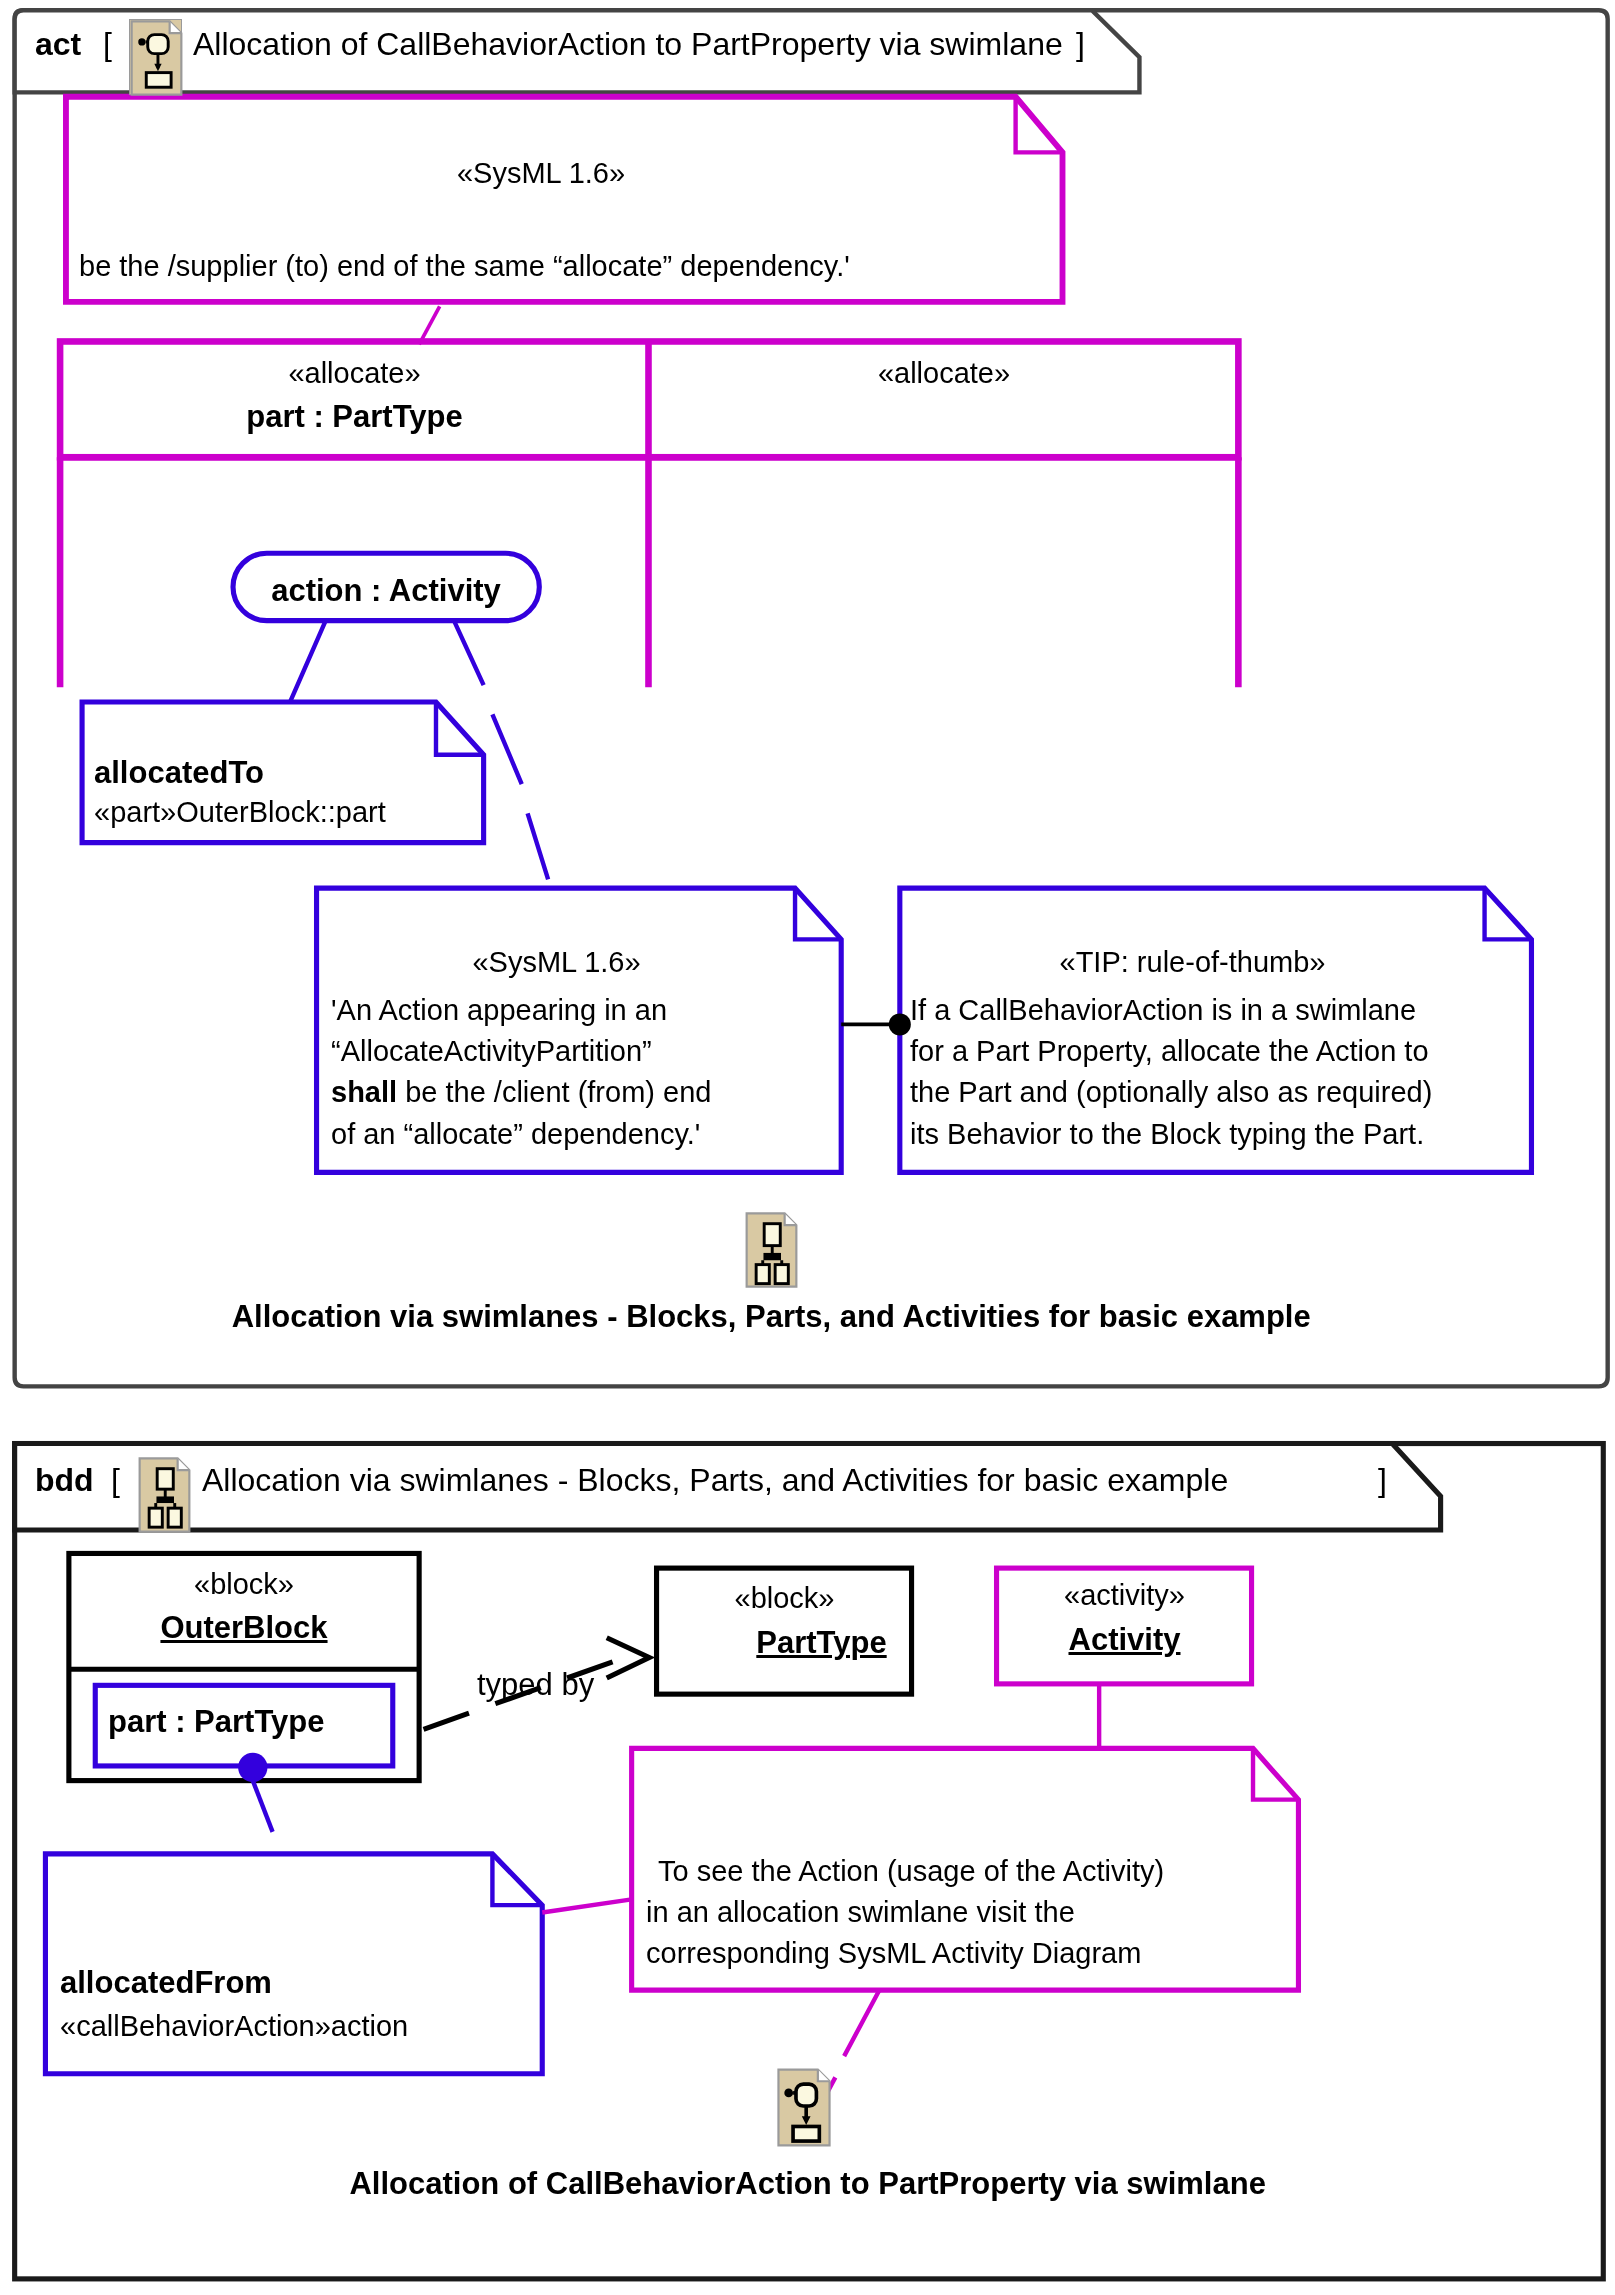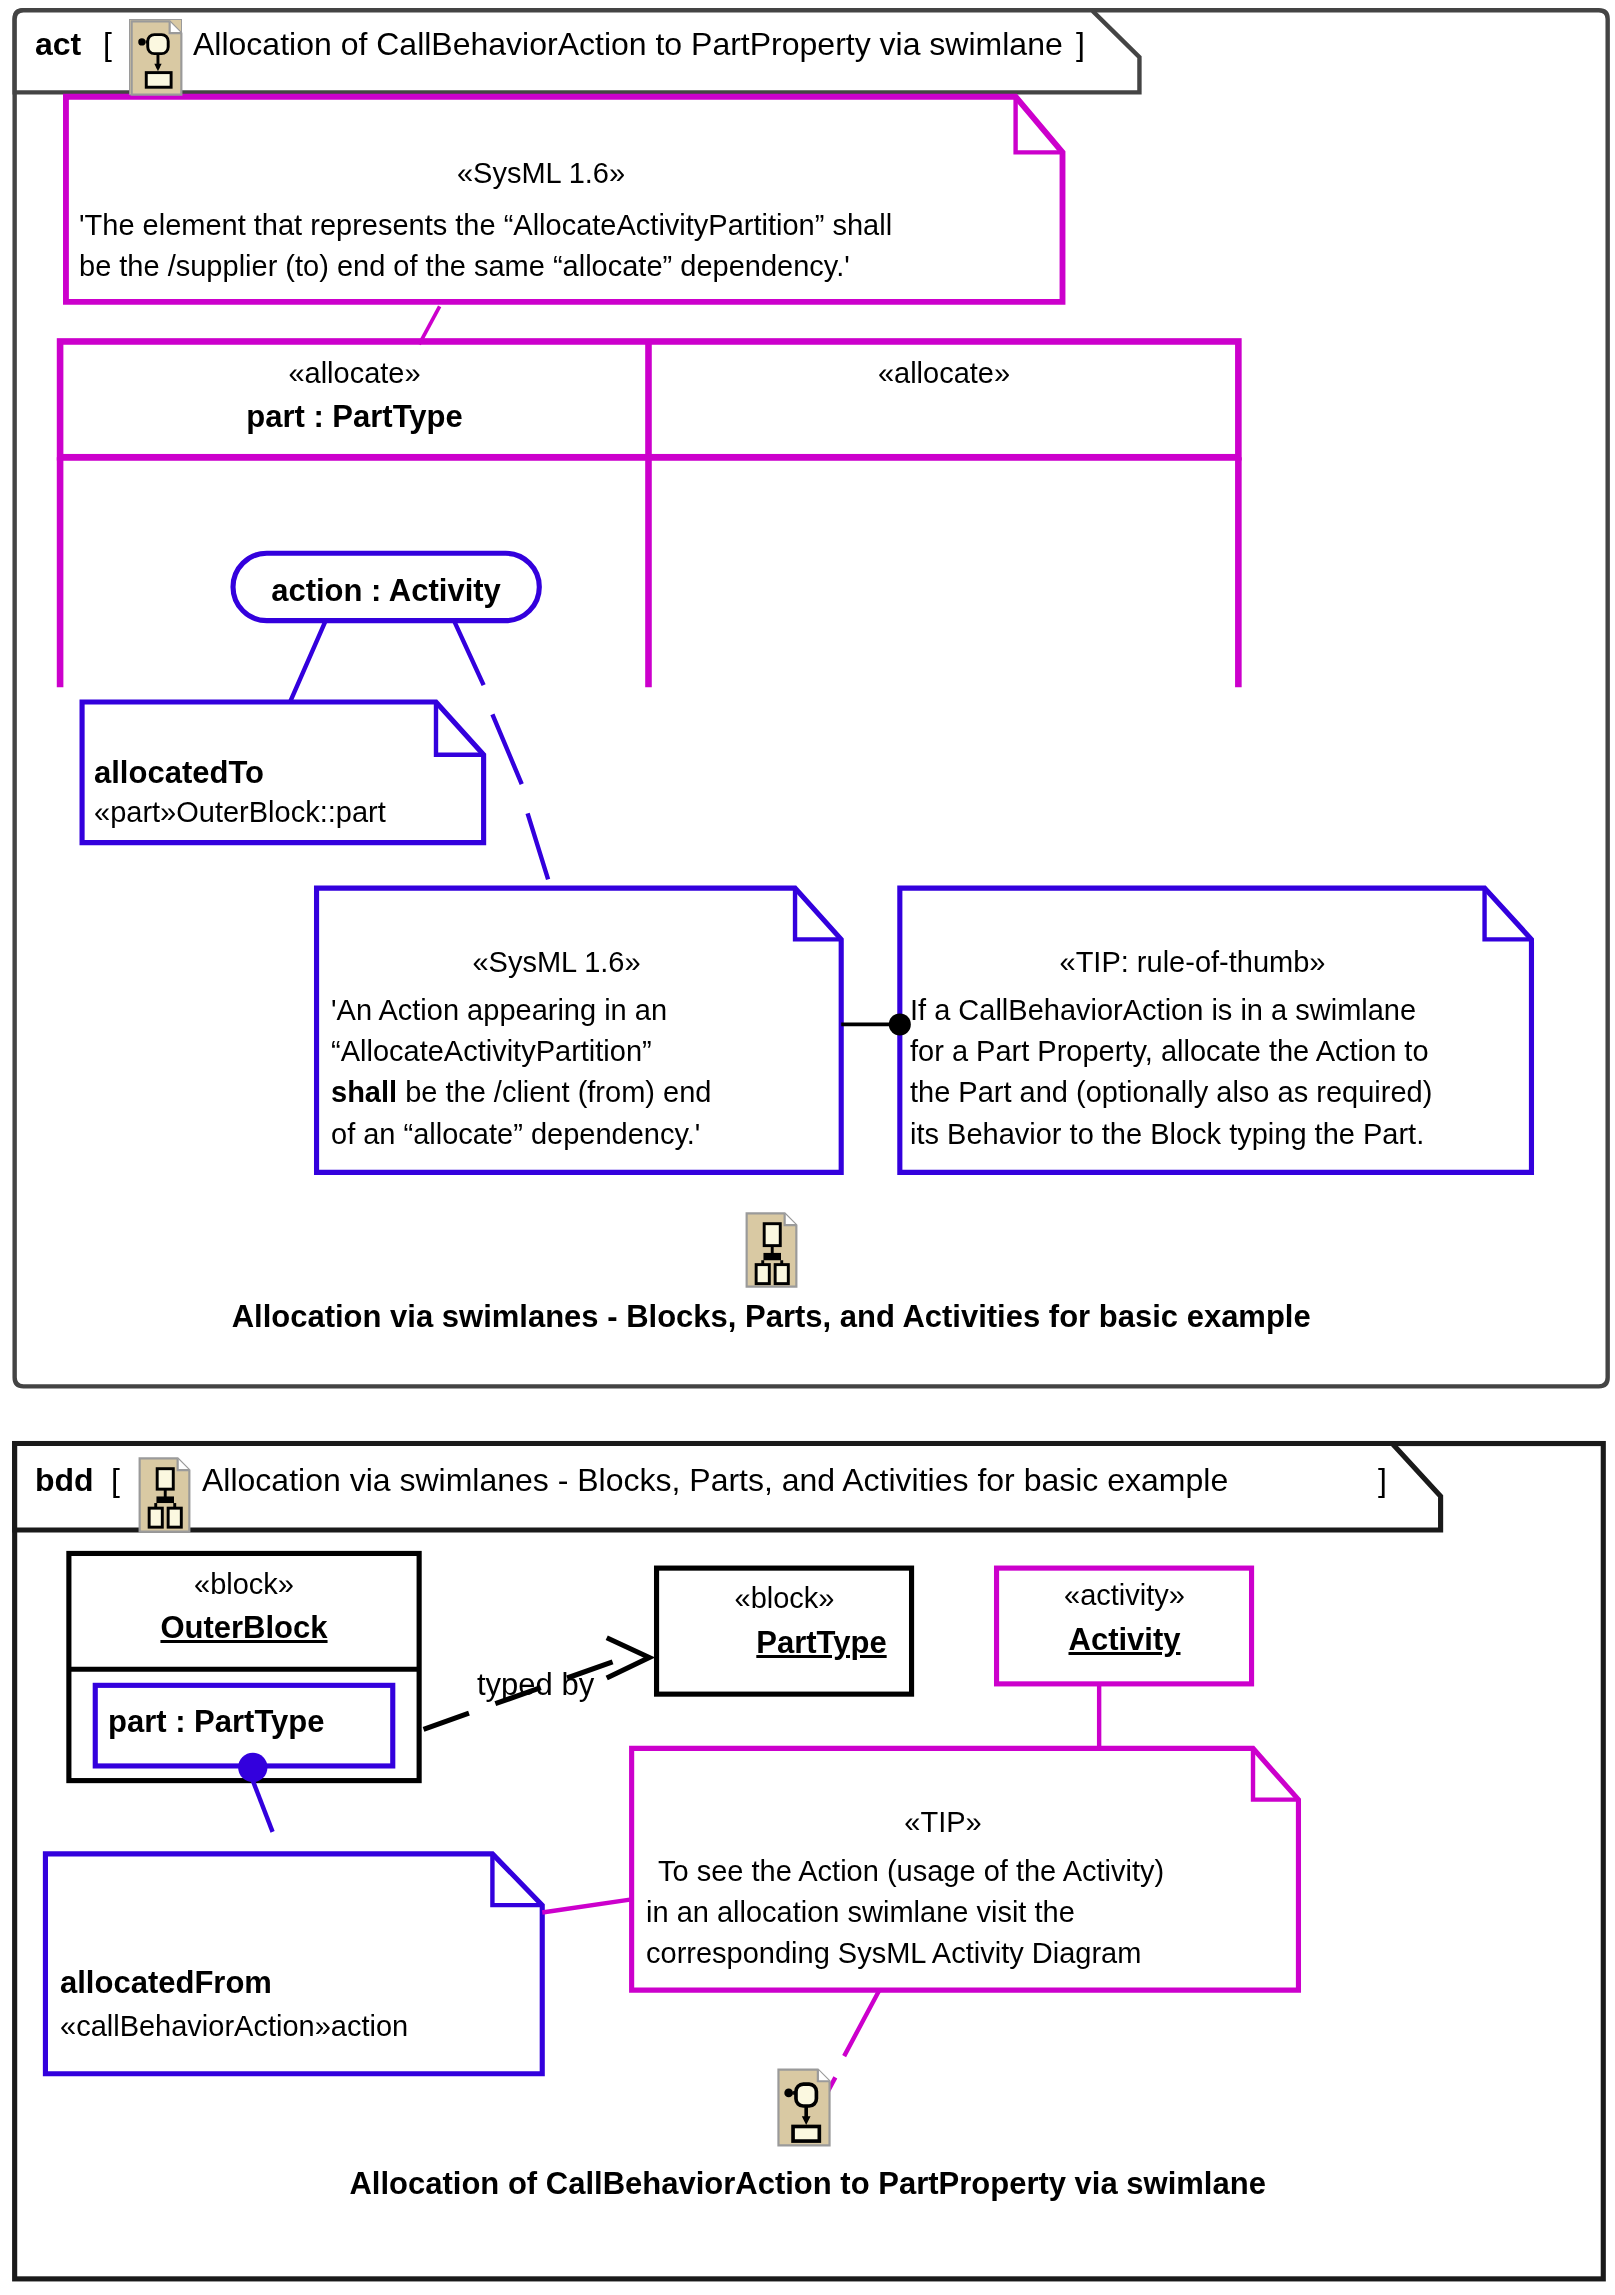--- a/index.html
+++ b/index.html
@@ -205,21 +205,20 @@
       <line x1="38" y1="46" x2="38" y2="66" stroke="#000000" stroke-width="4"></line>
       <path d="M33 60 L38 70 L43 60 Z" fill="#000000"></path>
       <rect x="22" y="72" width="34" height="20" fill="#fbf8e0" stroke="#000000" stroke-width="4"></rect>
     </svg>
   </div>
 
   <div class="txt frame-title" style="left:193px; top:23.5px;">Allocation of CallBehaviorAction to PartProperty via swimlane</div>
   <div class="txt frame-bracket" style="left:1076px; top:23.5px;">]</div>
 
   <div class="txt note-stereo" style="left:66px; top:155px; width:950px;">«SysML 1.6»</div>
-  <div class="txt note-body" style="left:79px; top:207px;">'The element that represents the “AllocateActivityPartition” shall</div>
   <div class="txt note-body" style="left:79px; top:248px;">be the /supplier (to) end of the same “allocate” dependency.'</div>
 
   <div class="txt lane-stereo" style="left:60px; top:355px; width:589px;">«allocate»</div>
   <div class="txt lane-name" style="left:60px; top:397px; width:589px;">part : PartType</div>
 
   <div class="txt lane-stereo" style="left:649px; top:355px; width:590px;">«allocate»</div>
   <div class="txt lane-name" style="left:649px; top:397px; width:590px;"></div>
 
   <div class="txt action-label" style="left:233px; top:571px; width:306px;">action : Activity</div>
 
@@ -278,21 +277,20 @@
   <div class="txt part-name" style="left:108px; top:1702px;">part : PartType</div>
 
   <div class="txt edge-label" style="left:477px; top:1665px;">typed by</div>
 
   <div class="txt blk-stereo" style="left:657px; top:1580px; width:255px;">«block»</div>
   <div class="txt blk-name" style="left:694px; top:1623px; width:255px;">PartType</div>
 
   <div class="txt blk-stereo" style="left:997px; top:1577px; width:255px;">«activity»</div>
   <div class="txt blk-name" style="left:997px; top:1620px; width:255px;text-align:center;">Activity</div>
 
-  <div class="txt note-stereo" style="left:632px; top:1804px; width:622px;">«TIP»</div>
   <div class="txt note-body" style="left:646px; top:1853px;margin-left:12px;">To see the Action (usage of the Activity)</div>
   <div class="txt note-body" style="left:646px; top:1894px;">in an allocation swimlane visit the</div>
   <div class="txt note-body" style="left:646px; top:1935px;">corresponding SysML Activity Diagram</div>
 
   <div class="txt note-title" style="left:60px; top:1963px;">allocatedFrom</div>
   <div class="txt note-sub" style="left:60px; top:2008px;">«callBehaviorAction»action</div>
 
   <div class="icon-doc" style="left:777px; top:2068px; width:54px; height:79px; background:none; border:none;">
     <svg width="54" height="79" viewBox="0 0 74 108" style="display:block">
       <path d="M2 2 H56 L72 18 V106 H2 Z" fill="#d9c9a3" stroke="#9a9a9a" stroke-width="3"></path>

